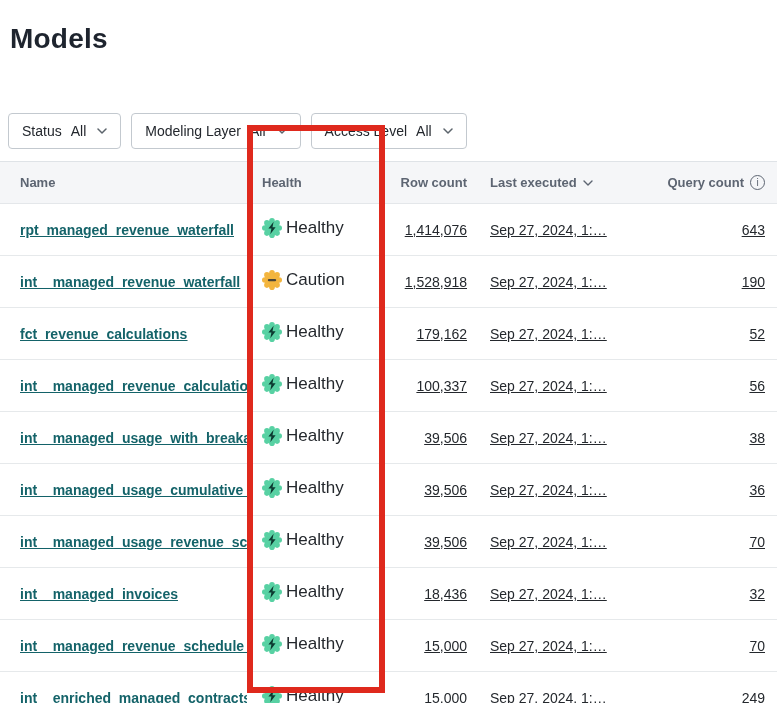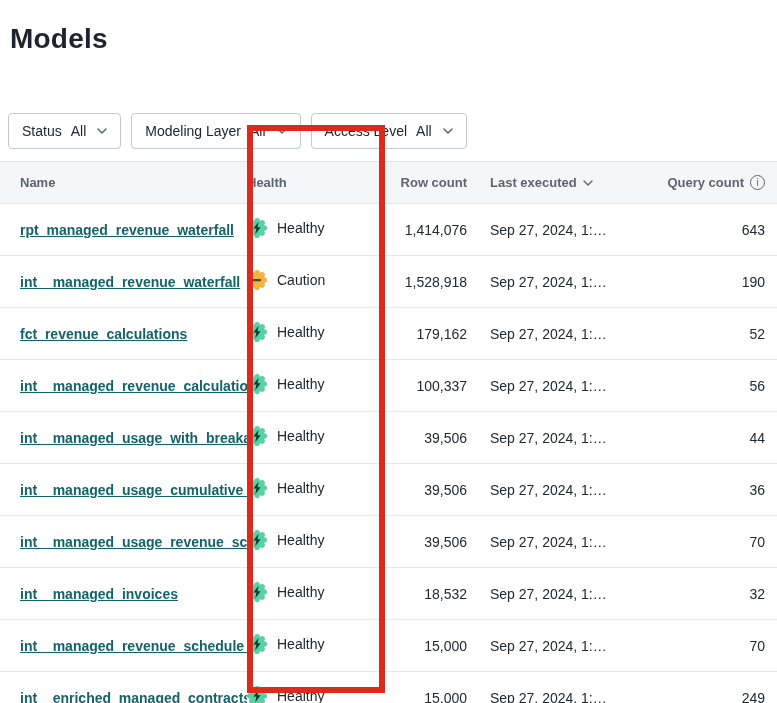--- a/index.html
+++ b/index.html
@@ -65,48 +65,49 @@
   }
   .th-inner { display: flex; align-items: center; gap: 6px; }
   .th-right { justify-content: flex-end; }
   .col-name   { width: 247px; }
   .col-health { width: 143px; }
   .col-rows   { width: 77px;  }
   .col-exec   { width: 193px; }
   .col-query  { width: auto;  }
 
   .pad-name  { padding-left: 20px; }
-  .pad-health{ }
+  .pad-health{ padding-left: 15px; }
   .pad-exec  { padding-left: 23px; }
   .pad-query { padding-right: 12px; }
 
   .models-table tbody td {
     height: 52px;
     border-bottom: 1px solid #e6e9eb;
     font-size: 14px;
     vertical-align: middle;
     white-space: nowrap;
     overflow: hidden;
+    text-decoration: underline;
   }
   .cell-right { text-align: right; }
 
   .model-link {
     color: #146369;
     font-weight: 700;
     text-decoration: underline;
     font-size: 14px;
     white-space: nowrap;
   }
 
   
   .badge {
     display: inline-flex;
     align-items: center;
-    gap: 10px;
-    font-size: 14px;
+    gap: 4px;
+    font-size: 17px;
     color: #24282d;
   }
   .badge svg.seal { color: #58d1a3; display: block; }
   .badge[data-status="caution"] svg.seal { color: #f3b53e; }
   .badge[data-status="healthy"] .glyph-minus { display: none; }
   .badge[data-status="caution"] .glyph-bolt  { display: none; }
 
   
   .info-icon {
     width: 15px; height: 15px;
@@ -328,21 +329,21 @@
           <circle cx="10" cy="2.8" r="2.8" fill="currentColor"></circle>
           <circle cx="15.09" cy="4.91" r="2.8" fill="currentColor"></circle>
           <path class="glyph-bolt" d="M11.6 3.8 L6.4 10.6 L9.4 10.6 L8.3 16.2 L13.6 9.3 L10.5 9.3 Z" fill="#0c3a31"></path>
           <rect class="glyph-minus" x="5.8" y="8.9" width="8.4" height="2.4" rx="1.2" fill="#4a4538"></rect>
         </svg>
         <span>Healthy</span>
       </span>
     </td>
     <td class="cell-right">39,506</td>
     <td class="pad-exec">Sep 27, 2024, 1:…</td>
-    <td class="cell-right pad-query">44</td>
+    <td class="cell-right pad-query">38</td>
   </tr>
 
   <tr>
     <td class="pad-name"><a href="#" class="model-link">int__managed_usage_cumulative_…</a></td>
     <td class="pad-health">
       <span class="badge" data-status="healthy">
         <svg class="seal" width="20" height="20" viewBox="0 0 20 20">
           <circle cx="10" cy="10" r="7.5" fill="currentColor"></circle>
           <circle cx="17.2" cy="10" r="2.8" fill="currentColor"></circle>
           <circle cx="15.09" cy="15.09" r="2.8" fill="currentColor"></circle>
@@ -401,21 +402,21 @@
           <circle cx="2.8" cy="10" r="2.8" fill="currentColor"></circle>
           <circle cx="4.91" cy="4.91" r="2.8" fill="currentColor"></circle>
           <circle cx="10" cy="2.8" r="2.8" fill="currentColor"></circle>
           <circle cx="15.09" cy="4.91" r="2.8" fill="currentColor"></circle>
           <path class="glyph-bolt" d="M11.6 3.8 L6.4 10.6 L9.4 10.6 L8.3 16.2 L13.6 9.3 L10.5 9.3 Z" fill="#0c3a31"></path>
           <rect class="glyph-minus" x="5.8" y="8.9" width="8.4" height="2.4" rx="1.2" fill="#4a4538"></rect>
         </svg>
         <span>Healthy</span>
       </span>
     </td>
-    <td class="cell-right">18,532</td>
+    <td class="cell-right">18,436</td>
     <td class="pad-exec">Sep 27, 2024, 1:…</td>
     <td class="cell-right pad-query">32</td>
   </tr>
 
   <tr>
     <td class="pad-name"><a href="#" class="model-link">int__managed_revenue_schedule_…</a></td>
     <td class="pad-health">
       <span class="badge" data-status="healthy">
         <svg class="seal" width="20" height="20" viewBox="0 0 20 20">
           <circle cx="10" cy="10" r="7.5" fill="currentColor"></circle>

